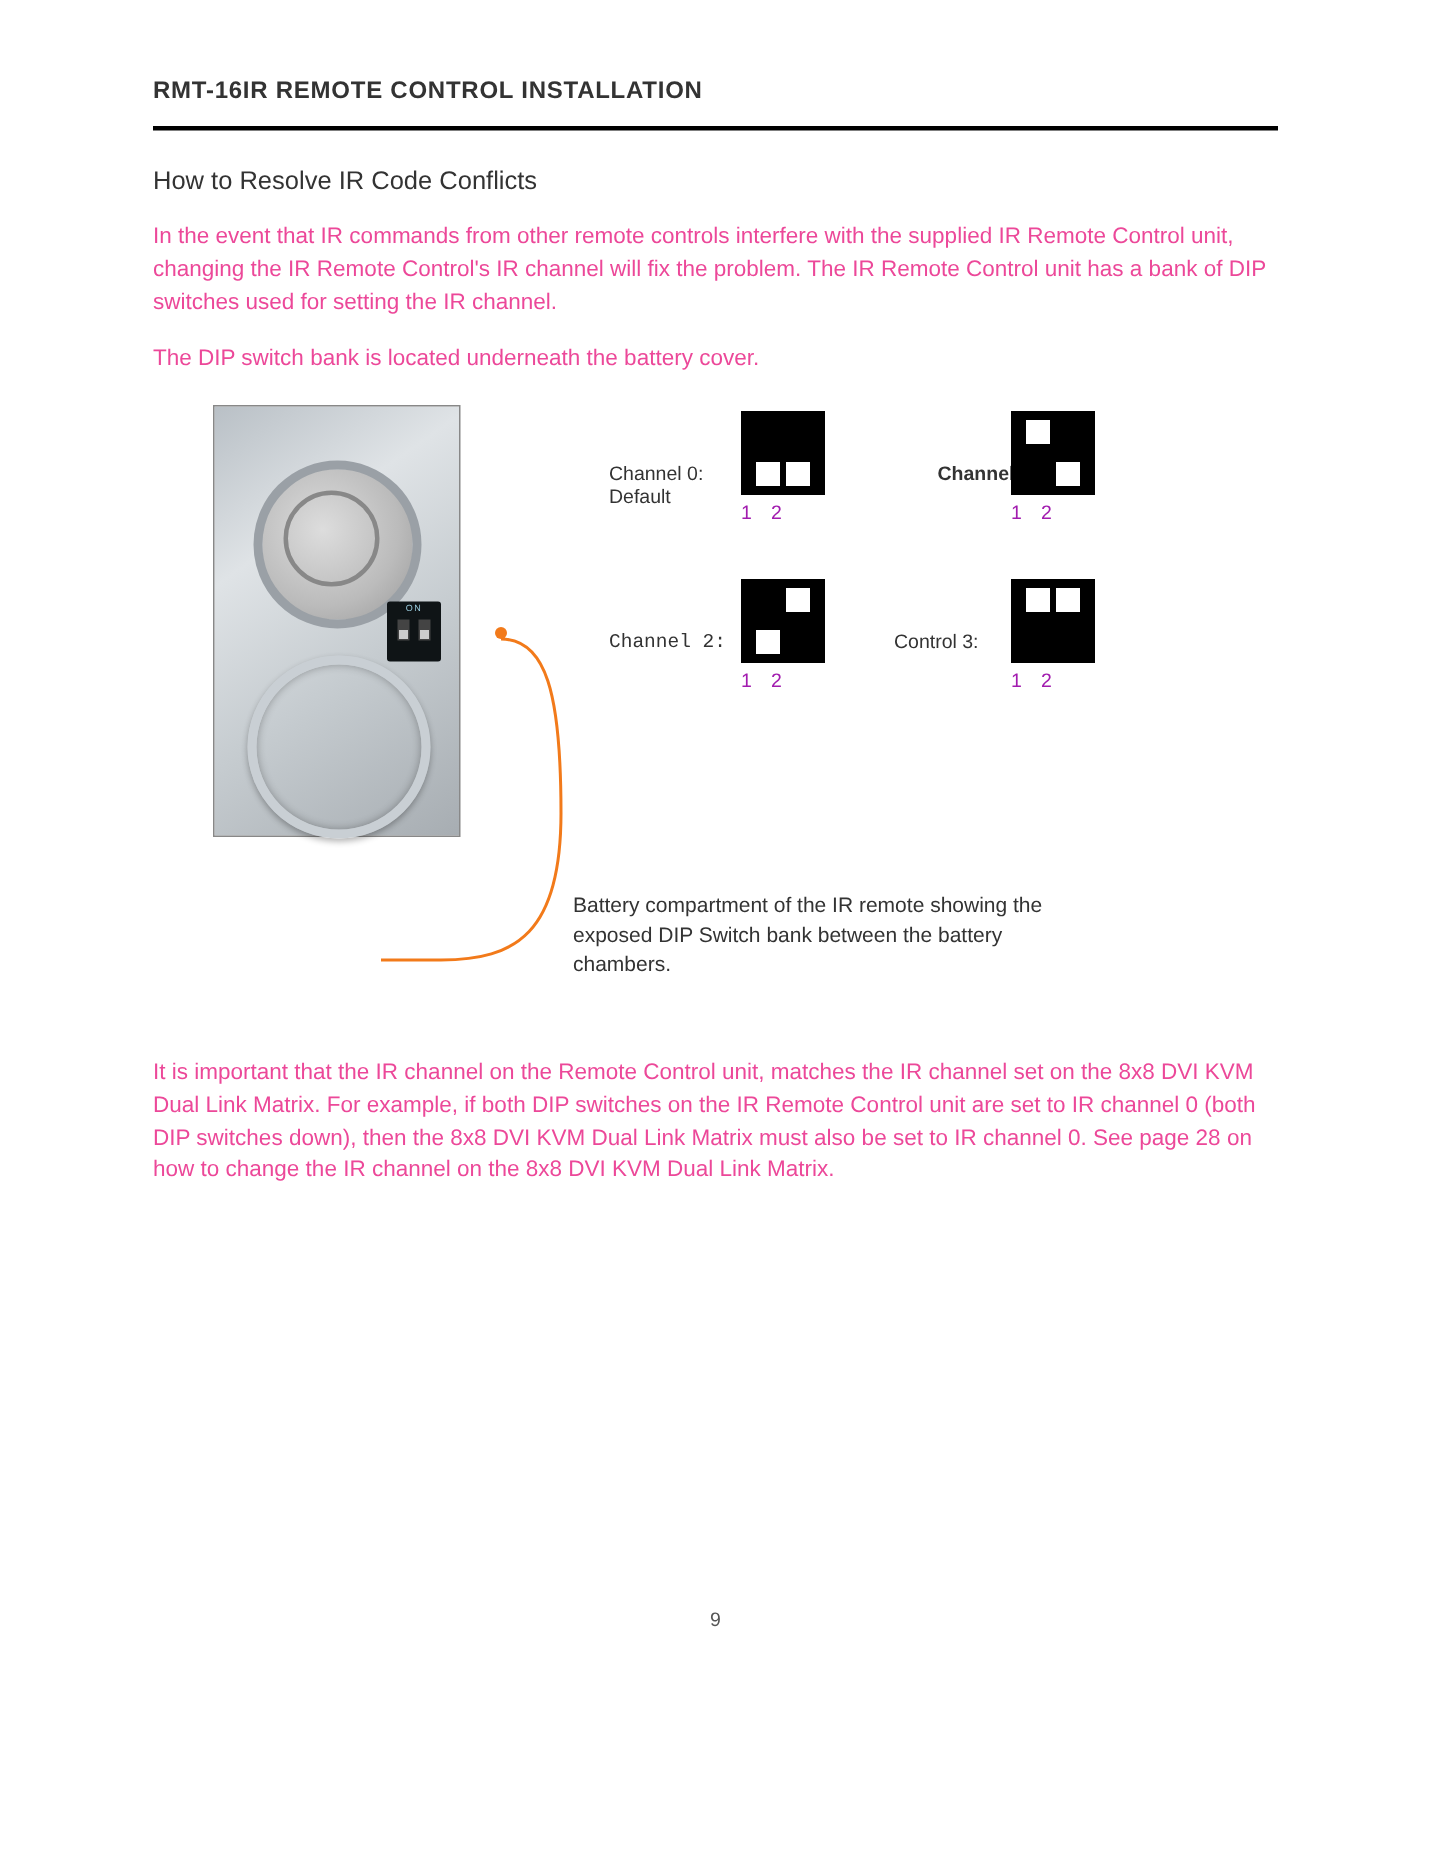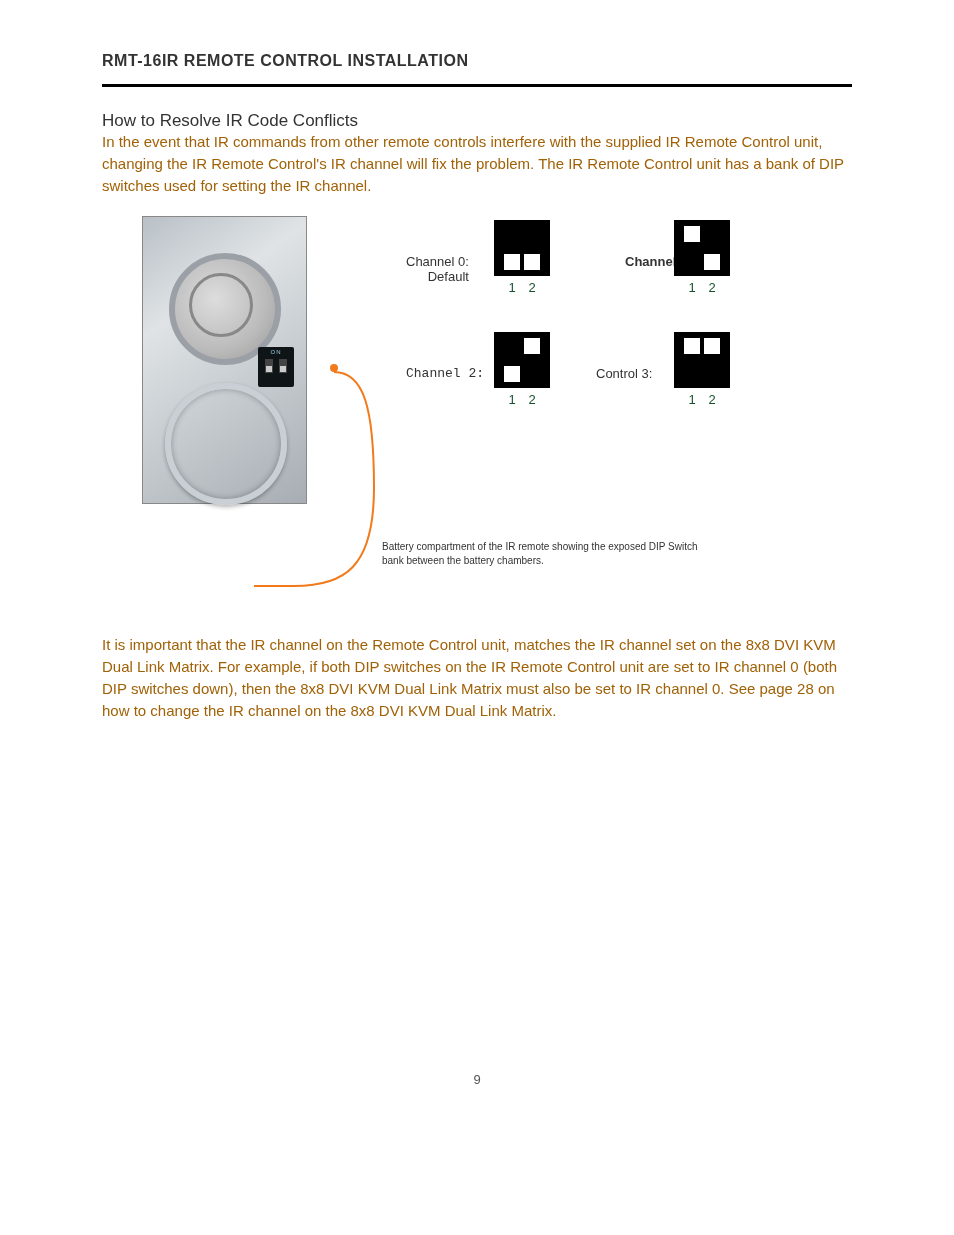--- a/index.html
+++ b/index.html
@@ -7,21 +7,21 @@
     width:954px;height:1105px;
     box-sizing:border-box;
     padding:52px 102px 60px 102px;
     font-family:Arial,Helvetica,sans-serif;
     color:#333;
     position:relative;
   }
   .hr{height:3px;background:#000;margin:14px 0 24px 0;}
   .title{font-size:16px;letter-spacing:.5px;font-weight:bold;color:#333;}
   .sub{font-size:17px;margin-top:20px;}
-  p{font-size:15px;line-height:1.45;margin:0 0;color:#a16207;}
+  p{font-size:15px;line-height:1.45;margin:16px 0;color:#ec4899;}
   .figure-area{
     position:relative;
     height:420px;
     margin-top:18px;
   }
   .photo{
     position:absolute;left:40px;top:2px;
     width:163px;height:286px;
     background:linear-gradient(145deg,#b9c0c6 0%,#dfe3e6 30%,#c6ccd0 60%,#a7adb2 100%);
     border:1px solid #888;
@@ -51,54 +51,55 @@
   .lead{
     position:absolute;left:152px;top:154px;width:130px;height:220px;
     pointer-events:none;
   }
   .dot{position:absolute;left:76px;top:0;width:8px;height:8px;border-radius:50%;background:#f27a1a;}
   .lab{font-size:13px;color:#333;position:absolute;}
   .dip{
     width:56px;height:56px;background:#000;position:absolute;
   }
   .dip .slot{position:absolute;width:16px;height:16px;background:#fff;}
-  .nums{position:absolute;width:56px;text-align:center;font-size:13px;color:#14532d;}
+  .nums{position:absolute;width:56px;font-size:13px;color:#a21caf;}
   .nums span{display:inline-block;width:20px;}
-  .caption{position:absolute;left:280px;top:326px;width:330px;font-size:10px;line-height:1.4;color:#333;}
+  .caption{position:absolute;left:280px;top:326px;width:330px;font-size:14px;line-height:1.4;color:#333;}
 </style>
 </head>
 <body>
 
 <div class="page">
 
   <div class="title">RMT-16IR REMOTE CONTROL INSTALLATION</div>
   <div class="hr"></div>
 
   <div class="sub">How to Resolve IR Code Conflicts</div>
 
   <p>In the event that IR commands from other remote controls interfere with the supplied IR Remote Control unit, changing the IR Remote Control's IR channel will fix the problem.  The IR Remote Control unit has a bank of DIP switches used for setting the IR channel.</p>
+  <p>The DIP switch bank is located underneath the battery cover.</p>
 
   <div class="figure-area">
 
     <div class="photo">
       <div class="coil"></div>
       <div class="ring"></div>
       <div class="dip-box">
         <div class="on">ON</div>
         <span class="sw"></span>
         <span class="sw"></span>
       </div>
     </div>
 
     <svg class="lead" viewBox="0 0 130 220">
       <path d="M80 4 C110 4 120 40 120 120 C120 200 90 218 40 218 C10 218 0 218 0 218" fill="none" stroke="#f27a1a" stroke-width="2"></path>
     </svg>
     <div class="dot" style="left:228px;top:150px;"></div>
 
-    <div class="lab" style="left:304px;top:40px;white-space:pre-line;text-align:right;">Channel 0:
+    <div class="lab" style="left:304px;top:40px;white-space:pre-line;">Channel 0:
 Default</div>
     <div class="dip" style="left:392px;top:6px;">
       <div class="slot" style="left:10px;top:34px;"></div>
       <div class="slot" style="left:30px;top:34px;"></div>
     </div>
     <div class="nums" style="left:392px;top:66px;">
       <span>1</span><span>2</span>
     </div>
 
     <div class="lab" style="left:523px;top:40px;font-weight:bold;">Channel 1:</div>

